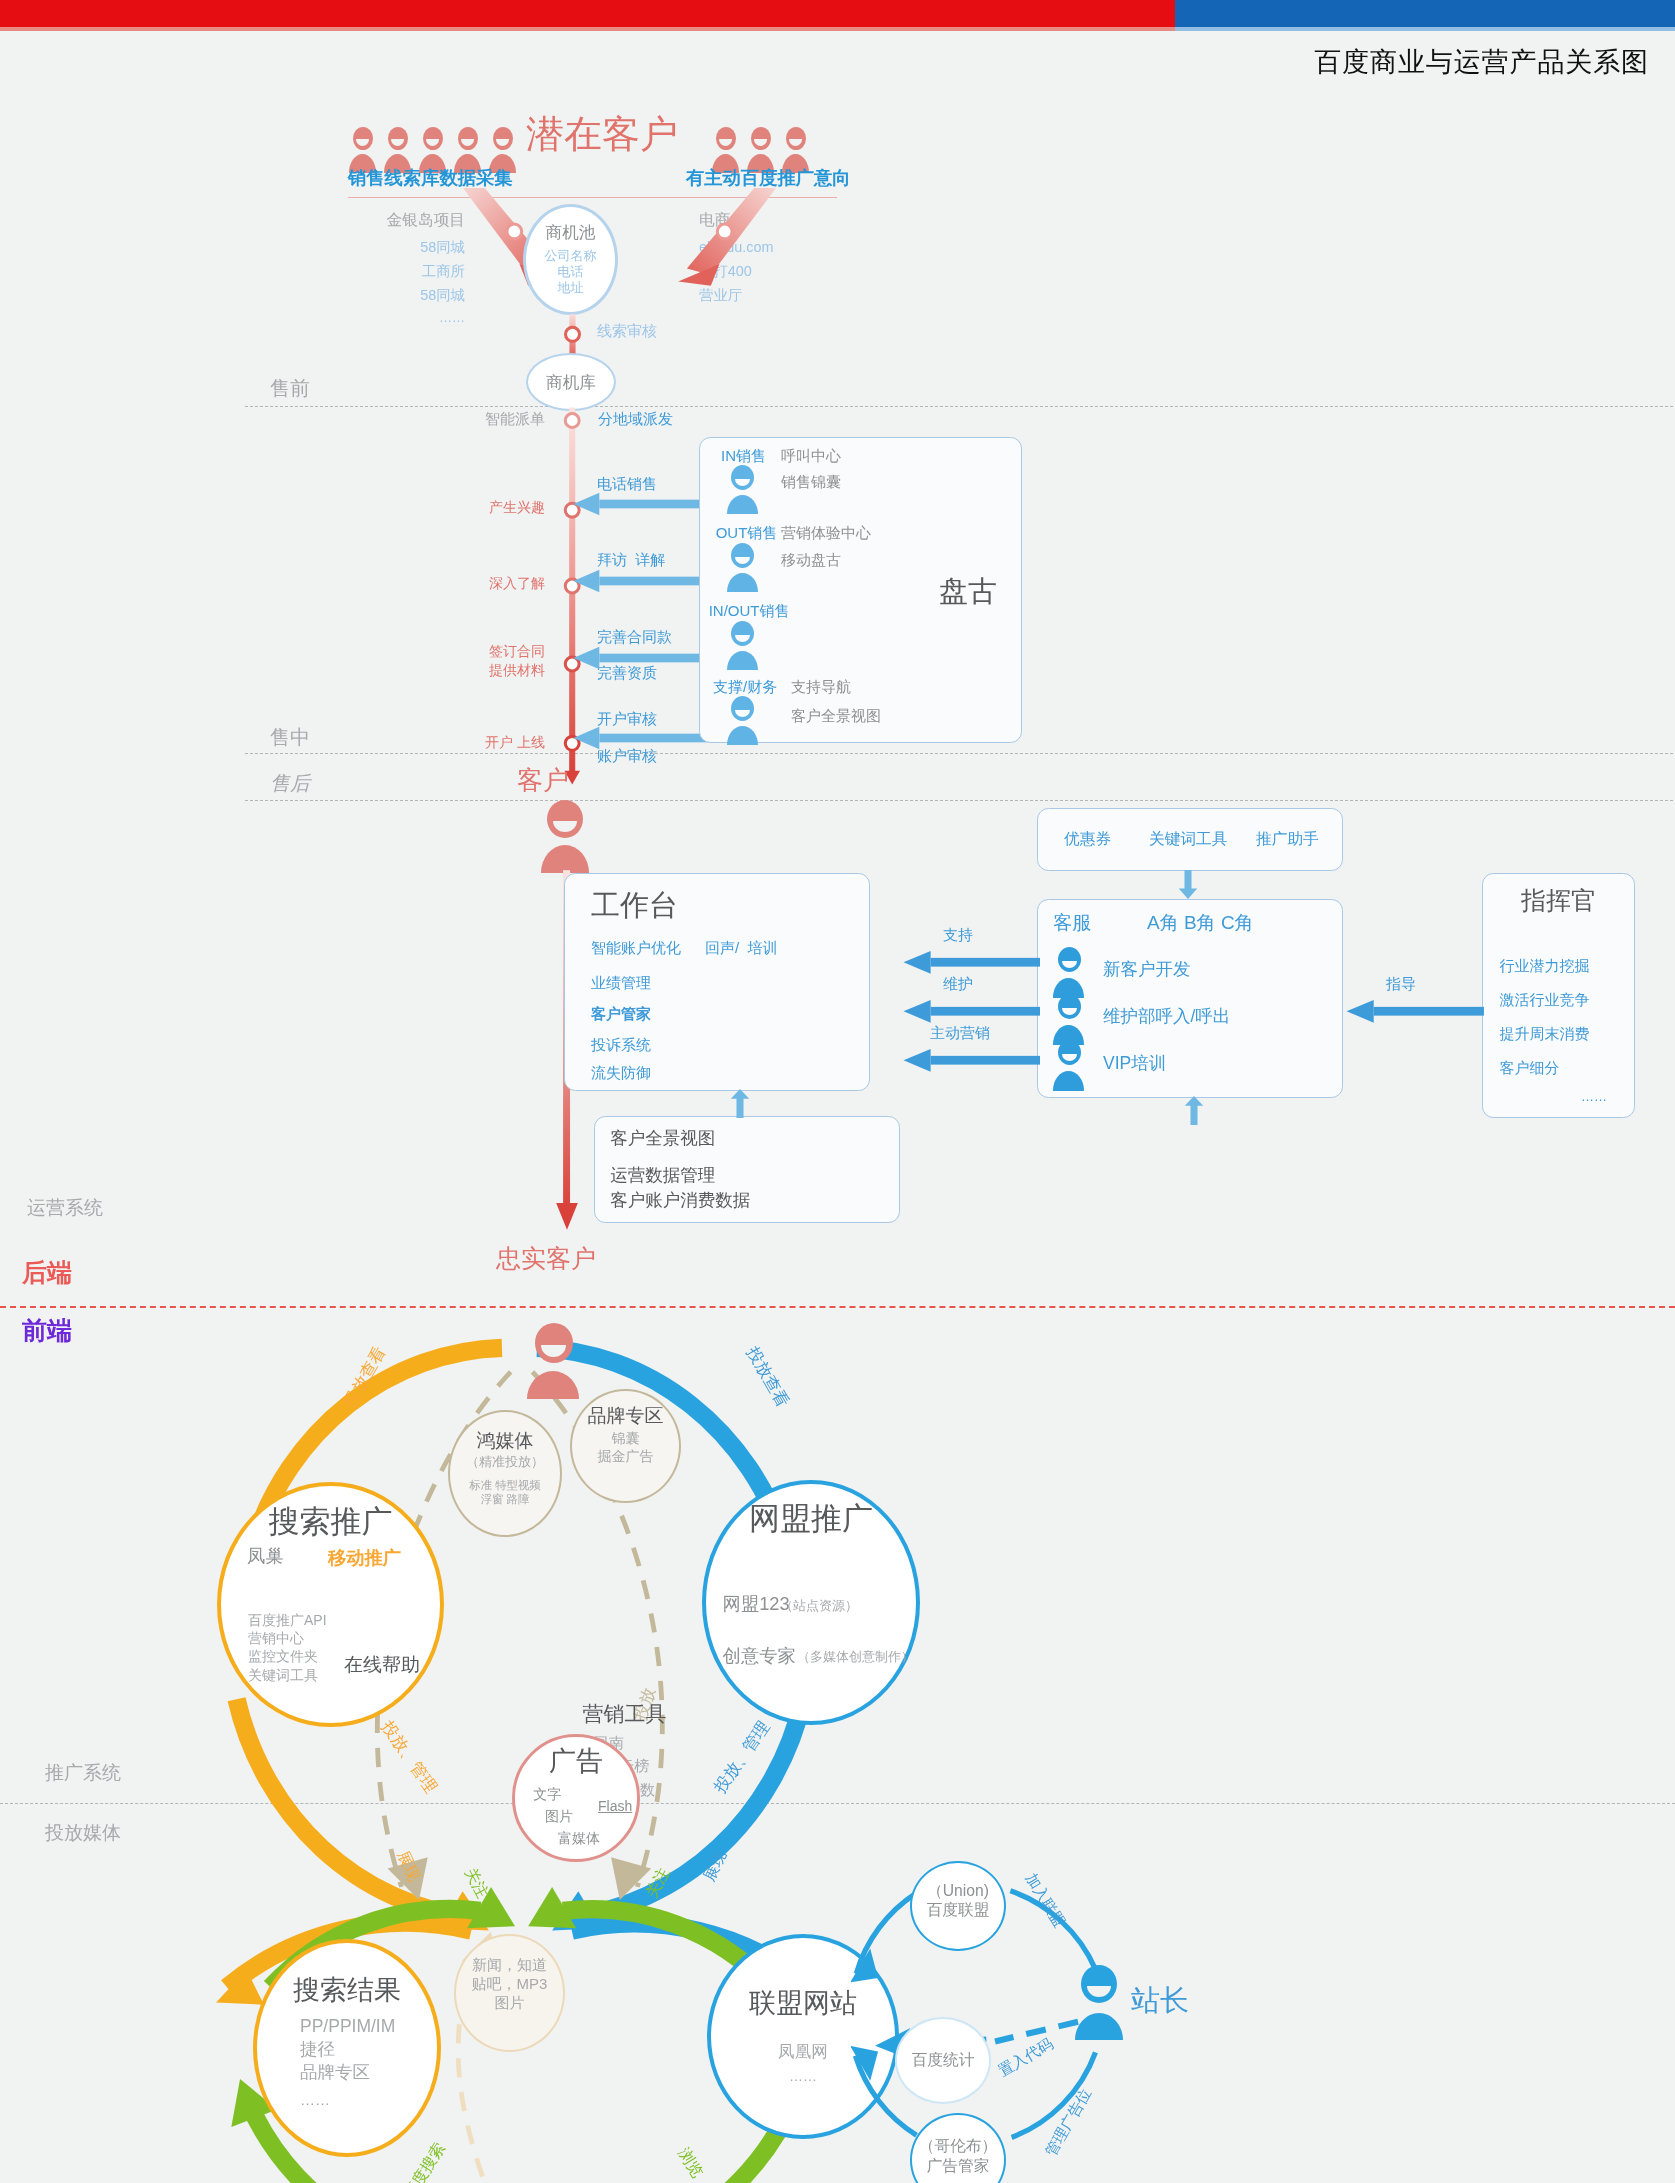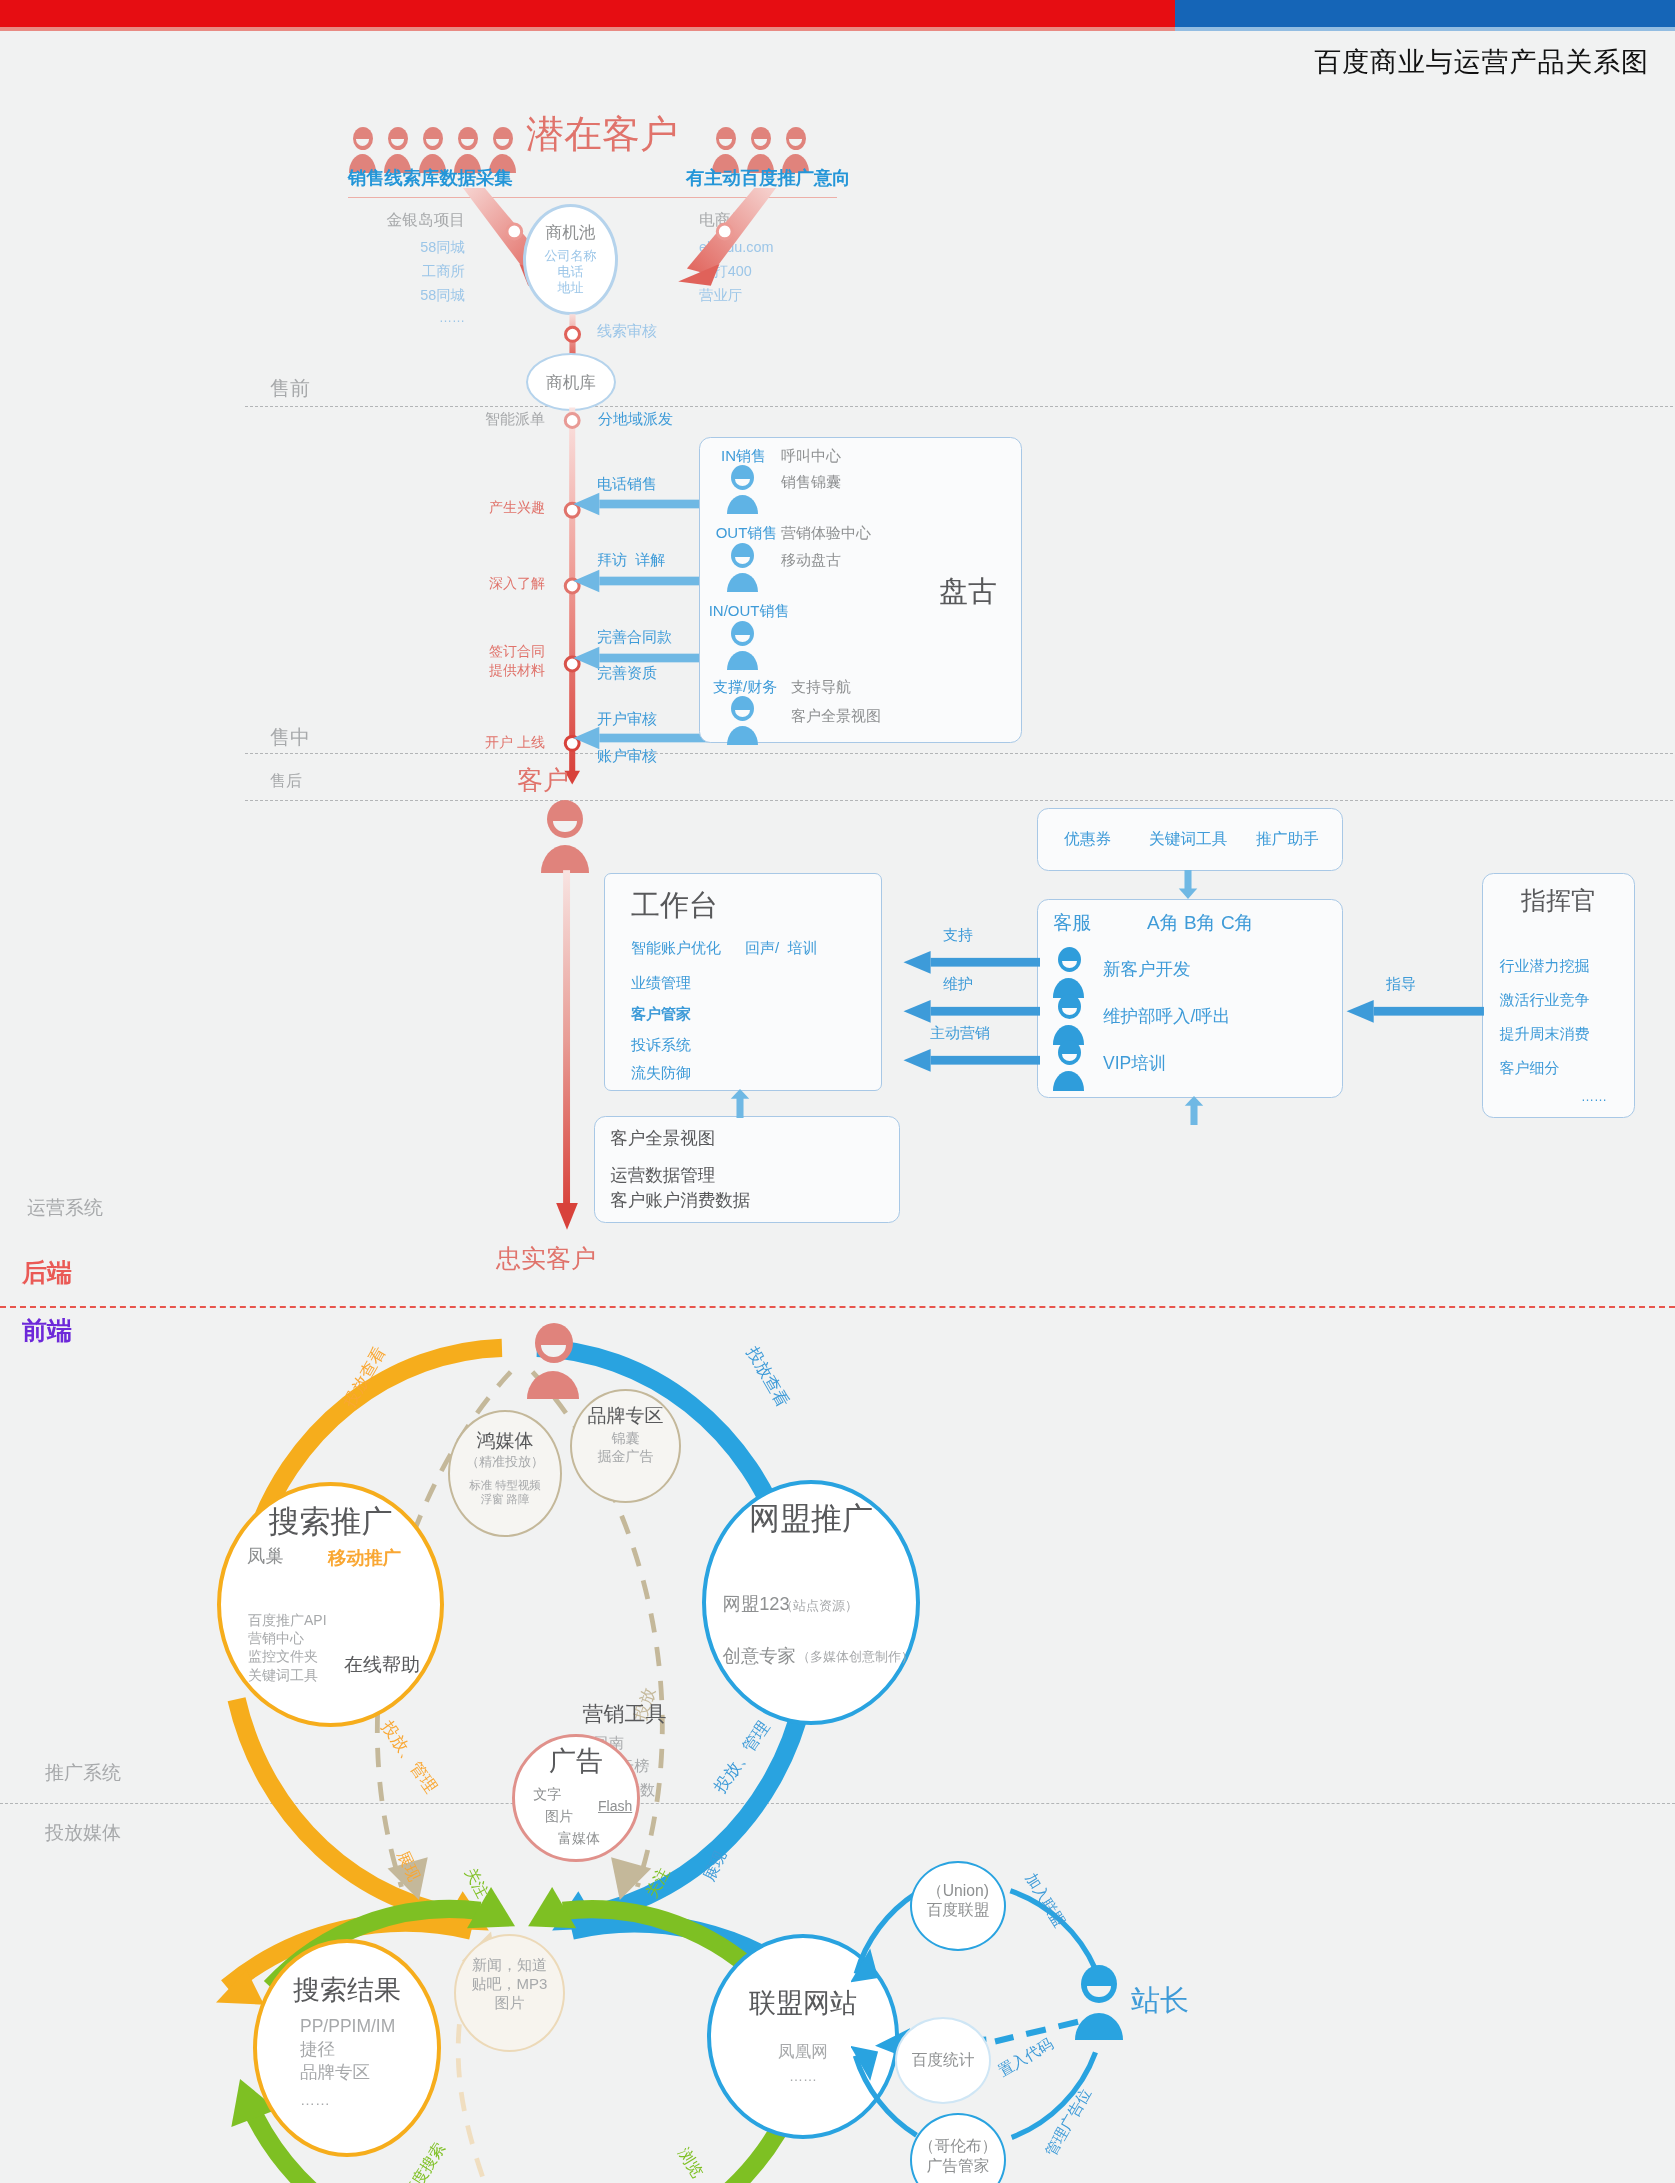--- a/index.html
+++ b/index.html
@@ -71,21 +71,21 @@
   <div class="abs t" id="doc-title">百度商业与运营产品关系图</div>
 
   <div class="abs dash-gray" style="left:245px;top:406px;width:1428px;"></div>
   <div class="abs dash-gray" style="left:245px;top:753px;width:1428px;"></div>
   <div class="abs dash-gray" style="left:245px;top:800px;width:1428px;"></div>
   <div class="abs dash-red" style="left:0px;top:1306px;width:1675px;"></div>
   <div class="abs dash-gray" style="left:0px;top:1803px;width:1675px;"></div>
 
   <div class="abs t gray2" style="left:270px;top:376px;font-size:20px;">售前</div>
   <div class="abs t gray2" style="left:270px;top:725px;font-size:20px;">售中</div>
-  <div class="abs t gray2" style="left:270px;top:771px;font-size:16px;">售后</div>
+  <div class="abs t gray2" style="left:270px;top:771px;font-size:20px;font-style:italic;">售后</div>
   <div class="abs t gray2" style="left:27px;top:1196px;font-size:19px;">运营系统</div>
   <div class="abs t" style="left:22px;top:1257px;font-size:25px;color:#ea5a56;font-weight:bold;">后端</div>
   <div class="abs t" style="left:22px;top:1315px;font-size:25px;color:#6d28d9;font-weight:bold;">前端</div>
   <div class="abs t gray2" style="left:45px;top:1761px;font-size:19px;">推广系统</div>
   <div class="abs t gray2" style="left:45px;top:1821px;font-size:19px;">投放媒体</div>
 
   <div class="abs t red" style="left:526px;top:111px;font-size:38px;">潜在客户</div>
 
   <div class="abs" style="left:349px;top:127px;width:183px;height:48px;">
     <div class="person" style="left:0px;top:0px;width:27px;height:46px;">
@@ -296,21 +296,21 @@
       <stop offset="0%" stop-color="#f8e4e2"></stop>
           <stop offset="50%" stop-color="#e89d96"></stop>
           <stop offset="100%" stop-color="#d8423b"></stop>
         </linearGradient>
       </defs>
     <rect x="21" y="0" width="16" height="780" fill="url(#gloyal)"></rect>
     <polygon points="5,768 55,768 30,830" fill="#d8423b"></polygon>
   </svg>
   <div class="abs t red" style="left:496px;top:1243px;font-size:25px;">忠实客户</div>
 
-  <div class="abs rbox" style="left:604px;top:873px;width:278px;height:218px;border-radius:7px;">
+  <div class="abs rbox" style="left:564px;top:873px;width:306px;height:218px;">
     <div class="t dark" style="margin:13px 0 0 26px;font-size:29px;">工作台</div>
     <div class="abs t blue" style="left:26px;top:65px;font-size:15px;">智能账户优化</div>
     <div class="abs t blue" style="left:140px;top:65px;font-size:15px;">回声/  培训</div>
     <div class="abs t blue" style="left:26px;top:100px;font-size:15px;">业绩管理</div>
     <div class="abs t blue" style="left:26px;top:131px;font-size:15px;font-weight:bold;">客户管家</div>
     <div class="abs t blue" style="left:26px;top:162px;font-size:15px;">投诉系统</div>
     <div class="abs t blue" style="left:26px;top:190px;font-size:15px;">流失防御</div>
   </div>
 
   <div class="abs rbox" style="left:594px;top:1116px;width:306px;height:107px;">

